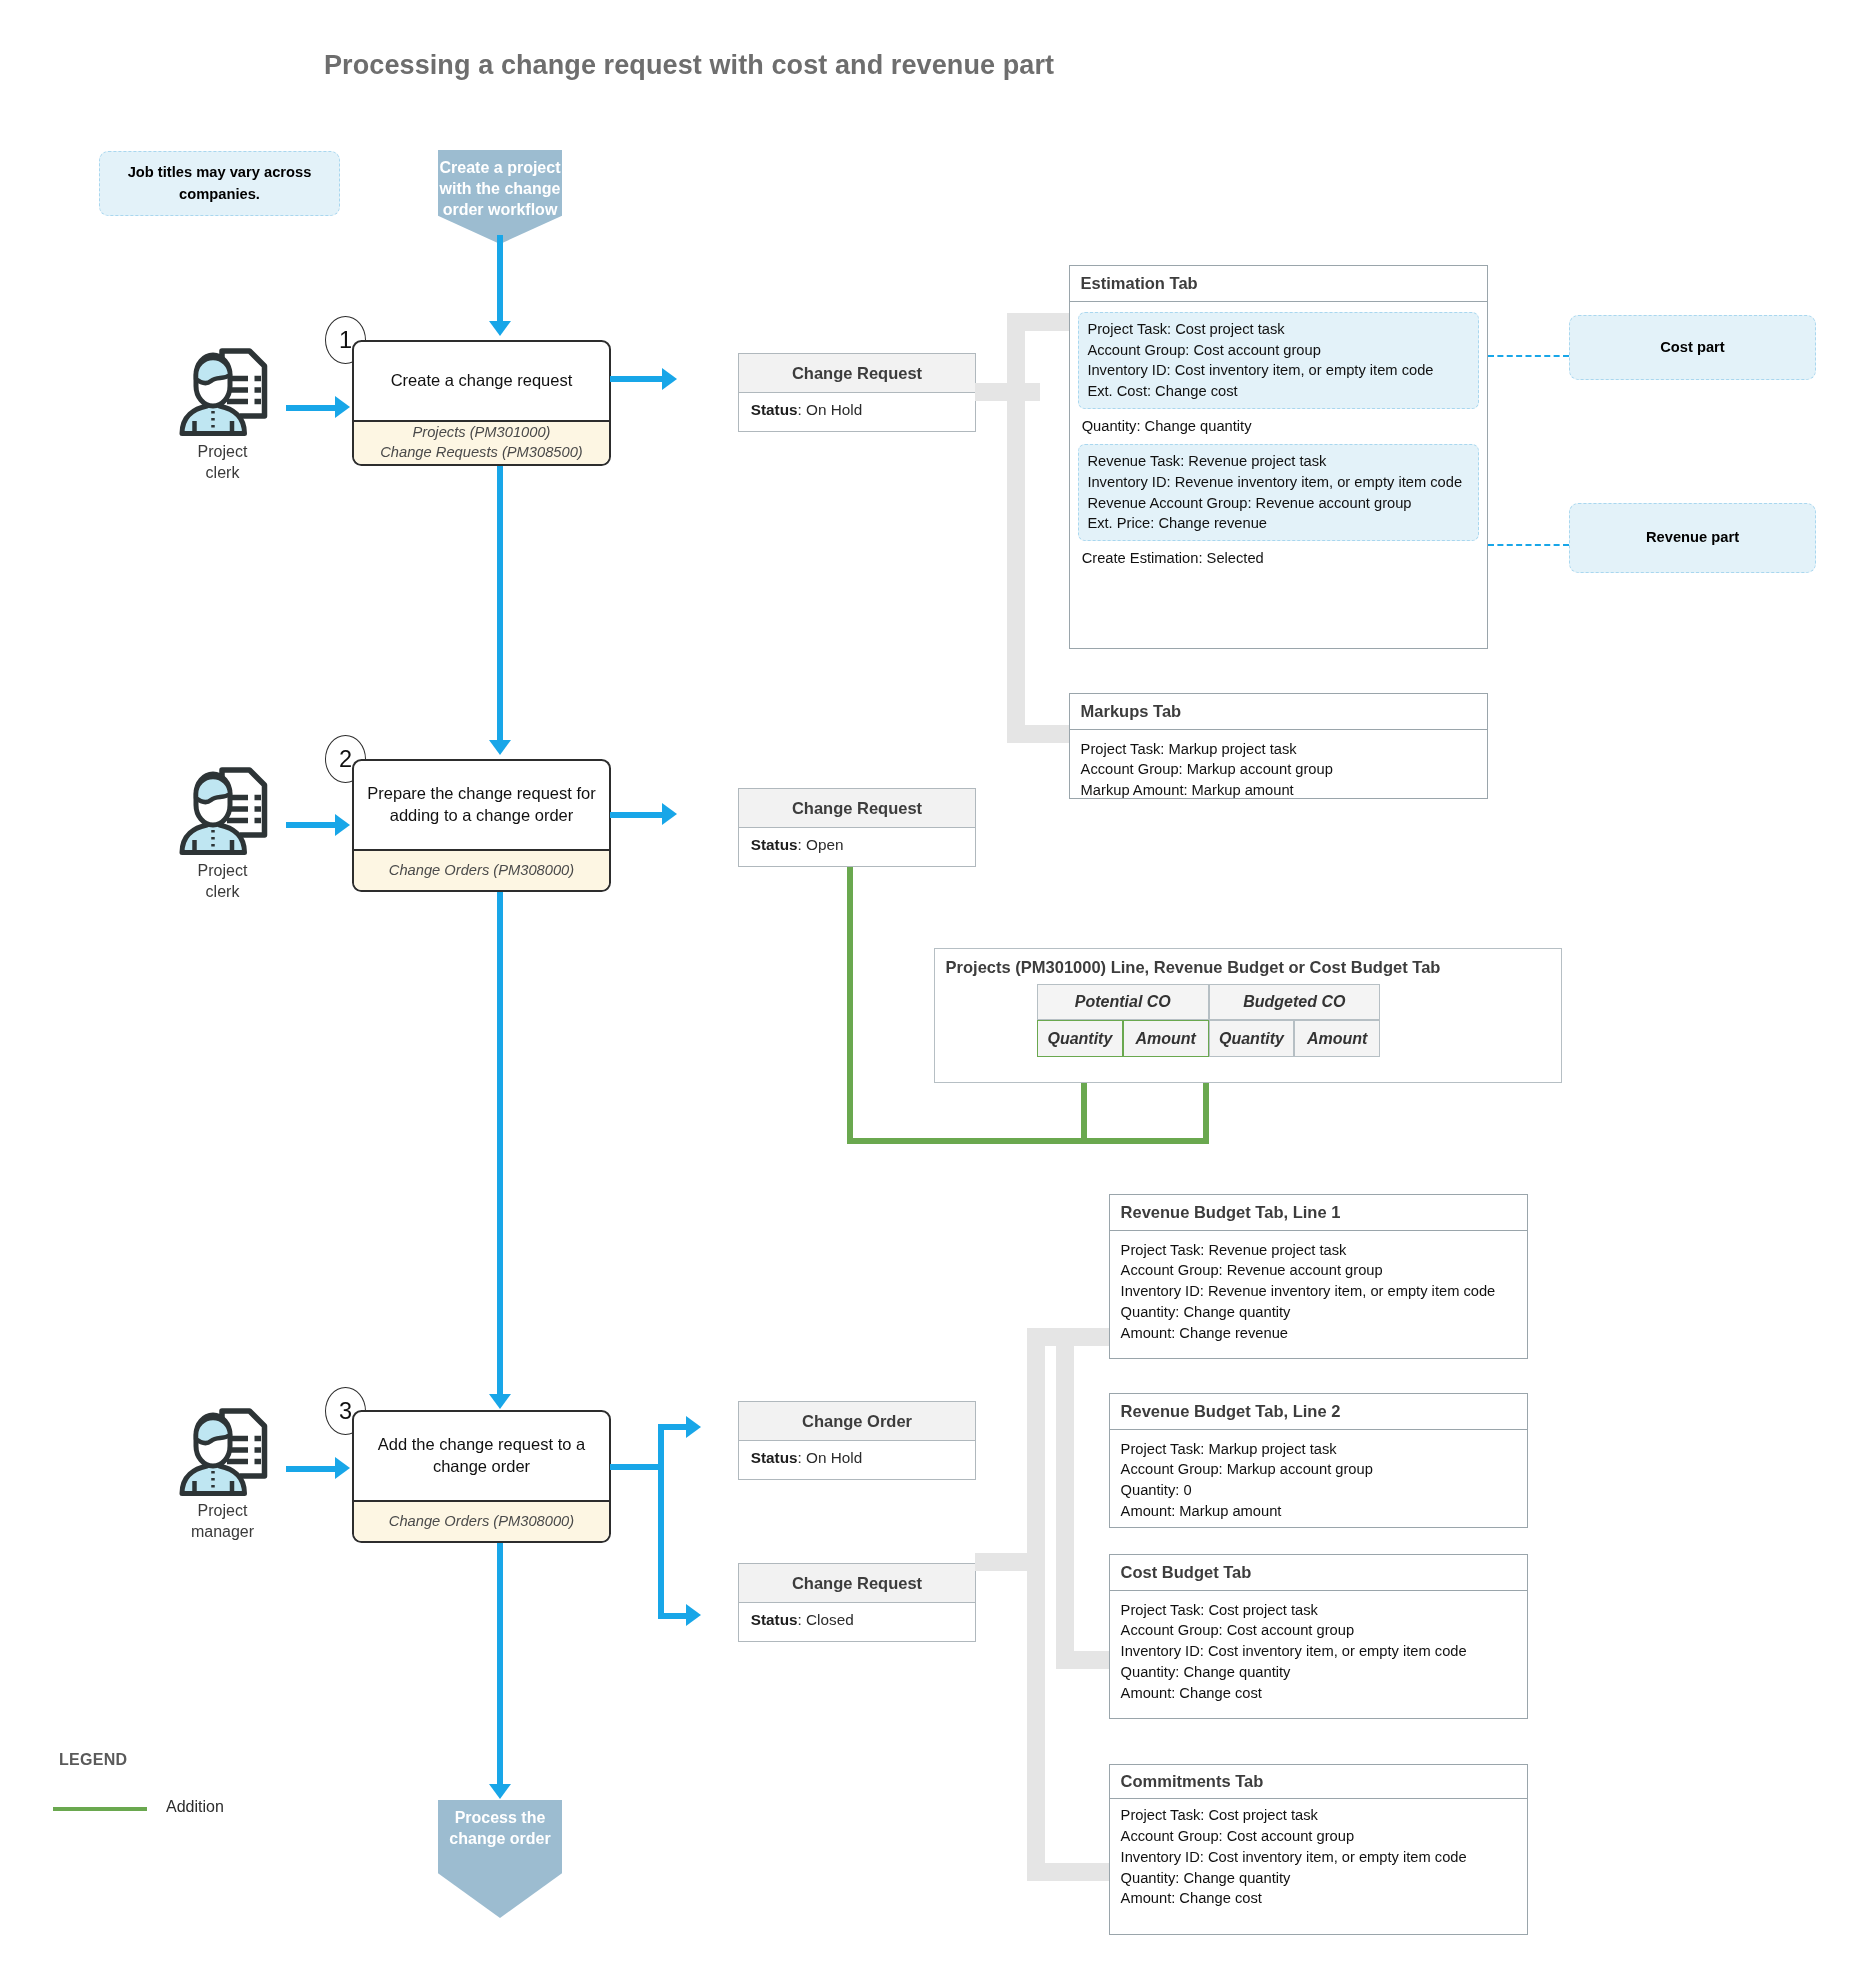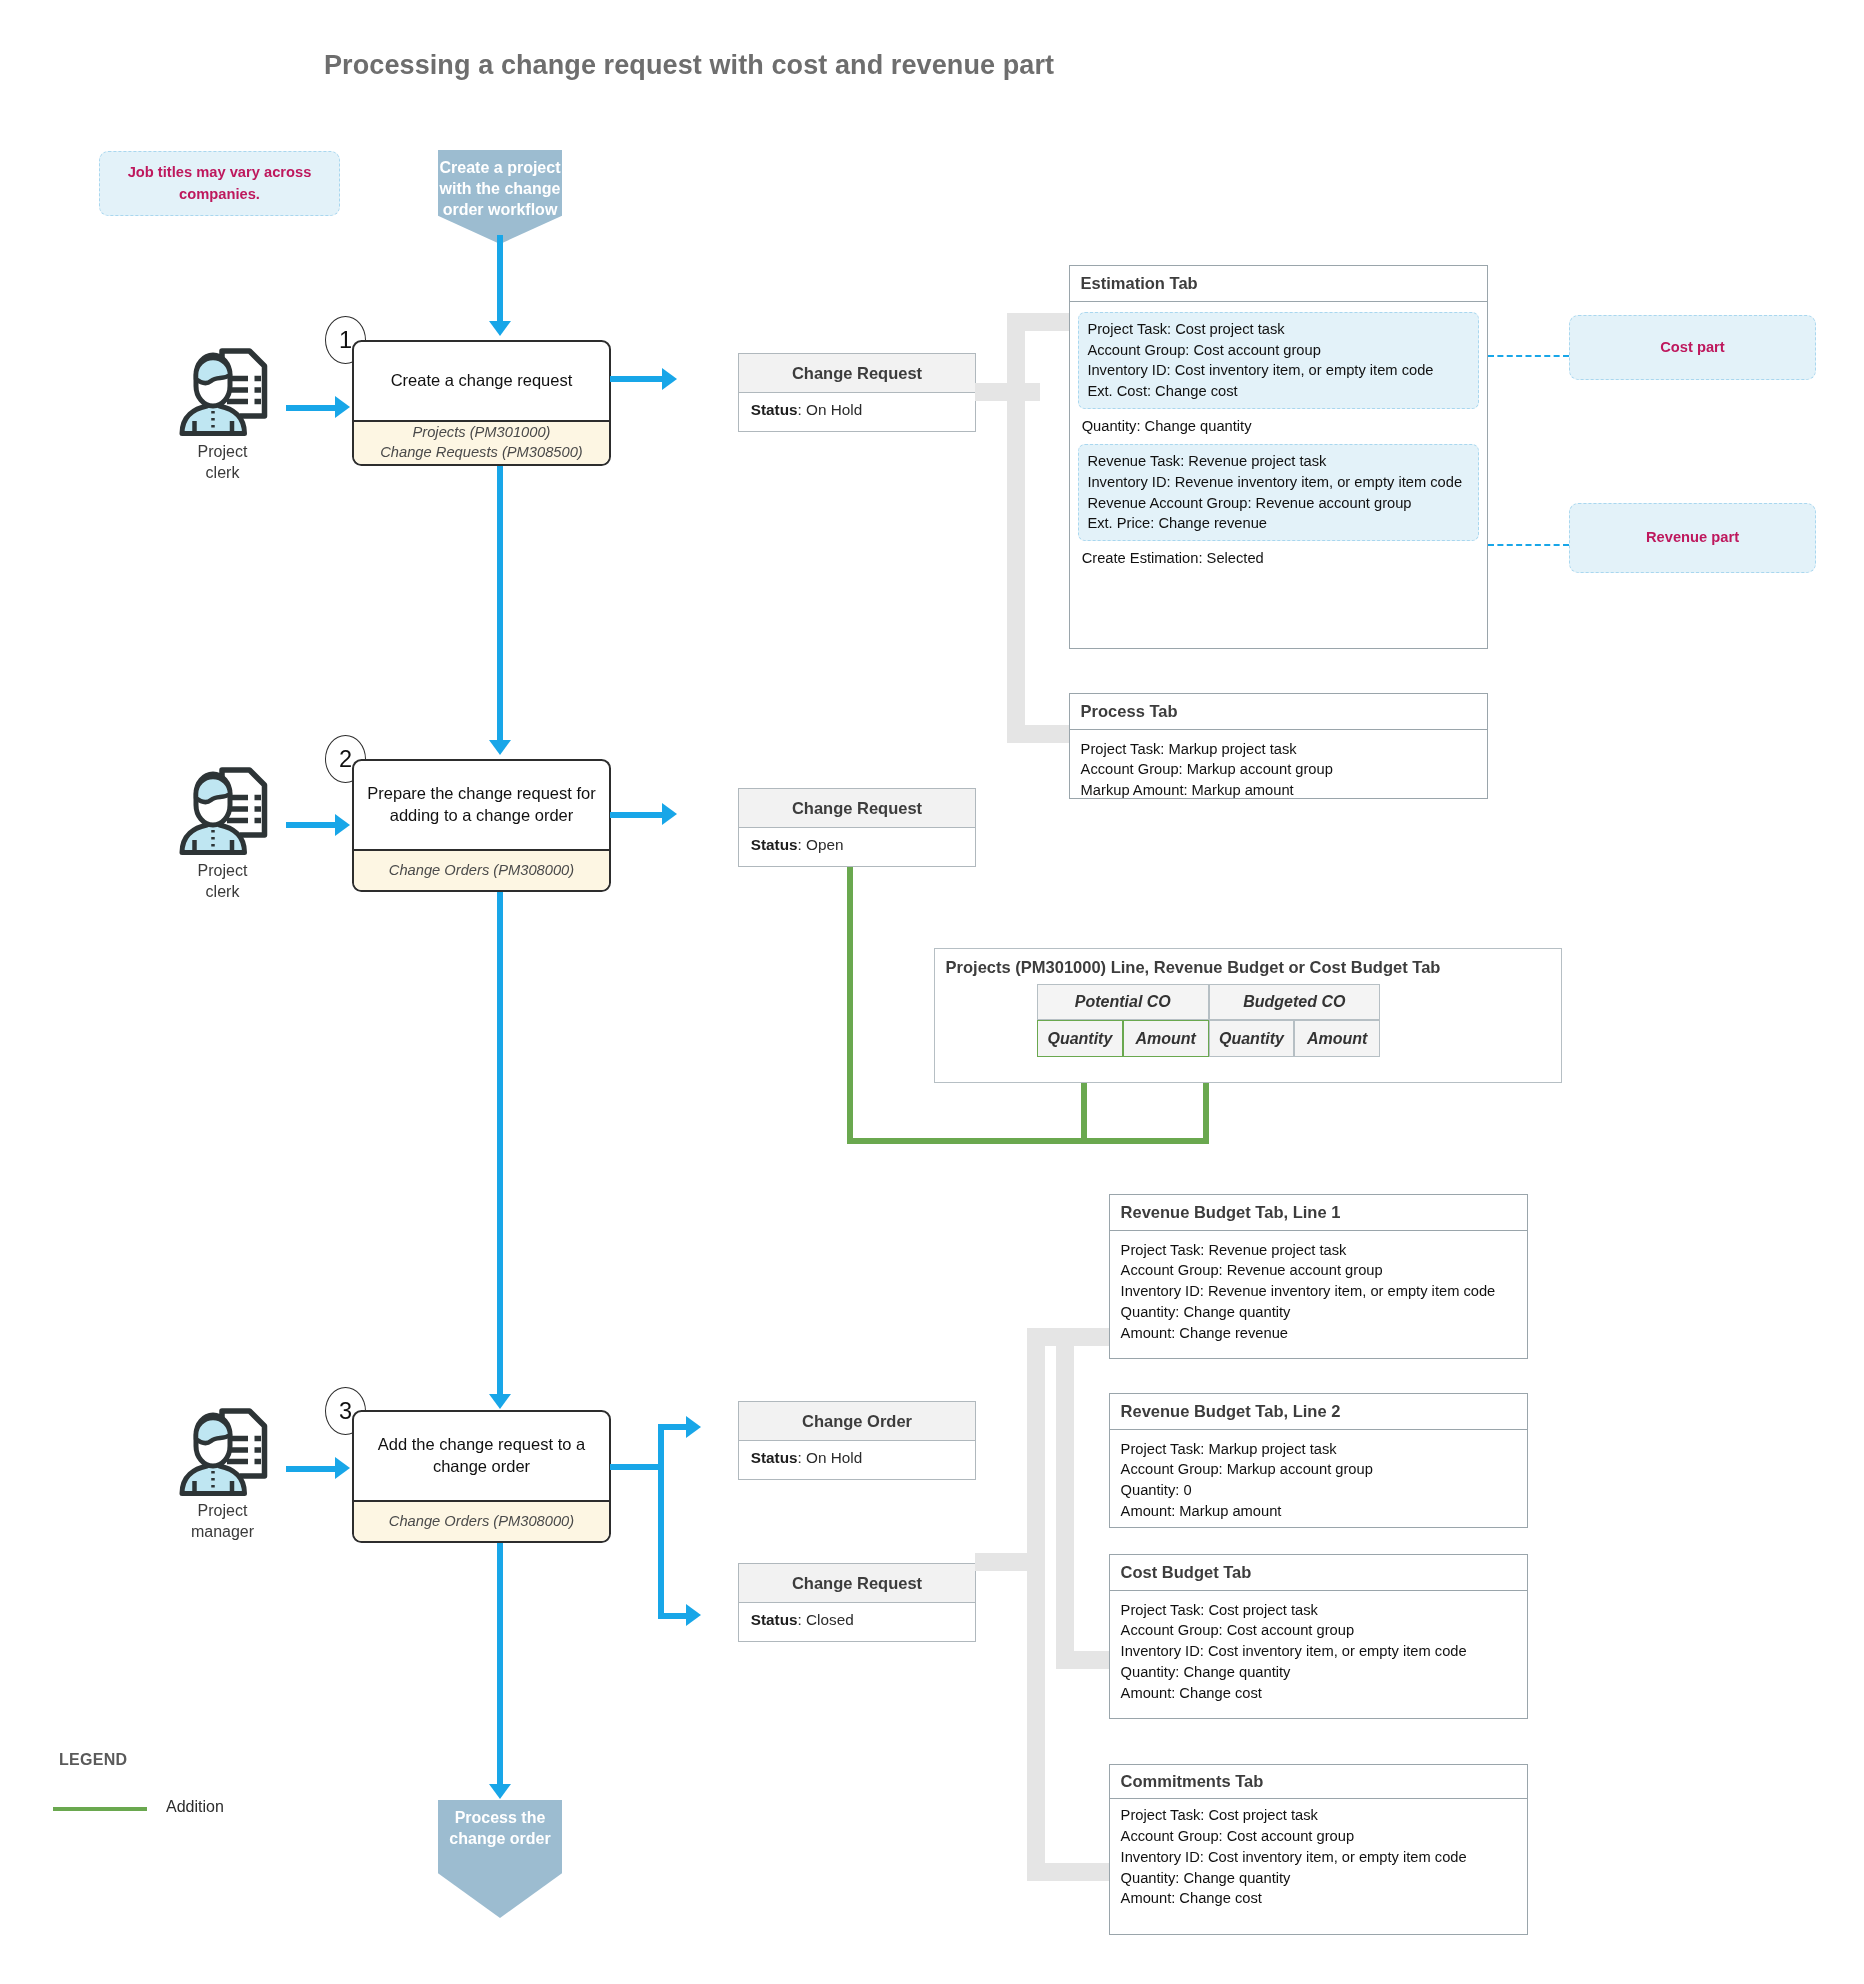--- a/index.html
+++ b/index.html
@@ -6,21 +6,21 @@
   body{font-family:"Liberation Sans",sans-serif;}
   #canvas{position:relative;width:1865px;height:1985px;background:#fff;overflow:hidden;}
   .abs{position:absolute;box-sizing:border-box;}
 
   
   .title{font-size:27px;font-weight:bold;color:#6e6e6e;letter-spacing:0.1px;margin-left:16px;}
 
   
   .note{background:#e3f2f9;border:1.8px dashed #a9d7ef;border-radius:9.4px;
         display:flex;align-items:center;justify-content:center;text-align:center;
-        color:#be185d;font-weight:bold;font-size:14.7px;line-height:1.45;padding:4.7px 8.2px;}
+        color:#000000;font-weight:bold;font-size:14.7px;line-height:1.45;padding:4.7px 8.2px;}
 
   
   .pennant{background:#9cbcd0;color:#fff;font-weight:bold;font-size:16px;line-height:1.3;
            text-align:center;display:flex;align-items:flex-start;justify-content:center;
            padding-top:8.2px;
            clip-path:polygon(0 0,100% 0,100% 62%,50% 100%,0 62%);}
   .pennant.tall{clip-path:polygon(0 0,100% 0,100% 70%,50% 100%,0 70%);}
 
   
   .stepbox{border:2.4px solid #2d2d2d;border-radius:9.4px;background:#ffffff;overflow:hidden;
@@ -183,21 +183,21 @@
   <div class="abs note" style="left:1569px;top:315px;width:247px;height:65px;">
     <span>Cost part</span>
   </div>
 
   <div class="abs dash-blue" style="left:1488px;top:544px;width:81px;"></div>
   <div class="abs note" style="left:1569px;top:503px;width:247px;height:70px;">
     <span>Revenue part</span>
   </div>
 
   <div class="abs panel" style="left:1069px;top:693px;width:419px;height:106px;">
-    <div class="ph">Process Tab</div>
+    <div class="ph">Markups Tab</div>
     <div class="pb">
       <div class="ln">Project Task: Markup project task</div>
       <div class="ln">Account Group: Markup account group</div>
       <div class="ln">Markup Amount: Markup amount</div>
     </div>
   </div>
 
   <div class="abs blue" style="left:497px;top:466px;width:5.9px;height:276px;"></div>
   <div class="abs arrow-d" style="left:489px;top:740px;"></div>
 

